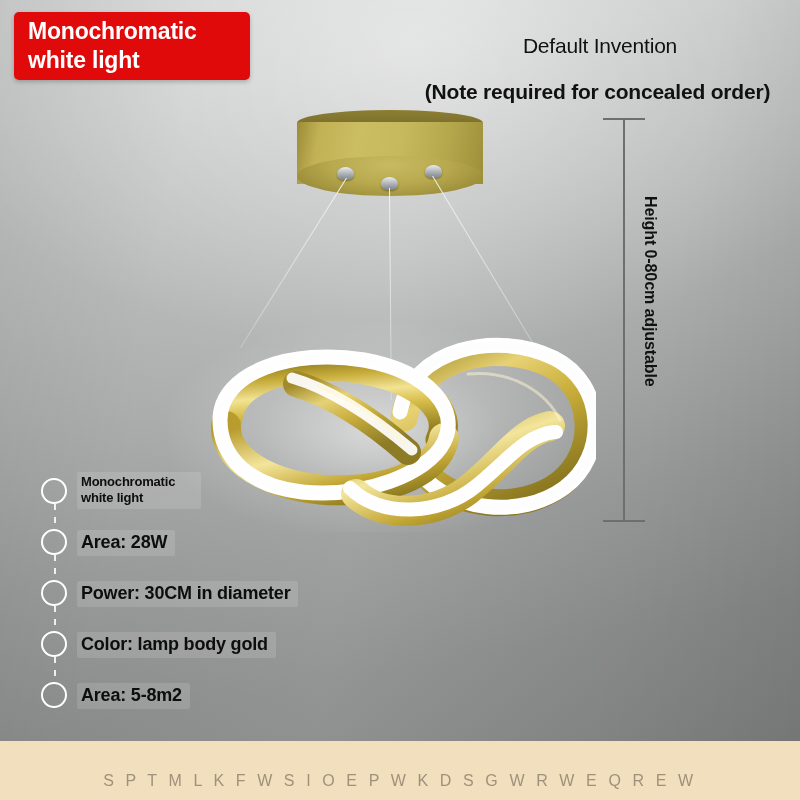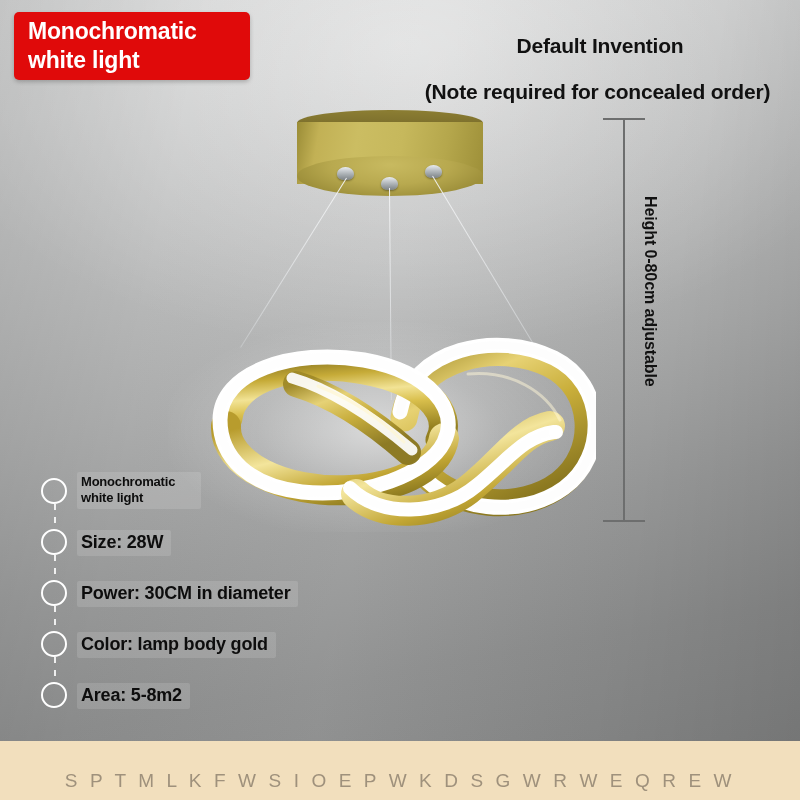--- a/index.html
+++ b/index.html
@@ -75,21 +75,21 @@
   }
 
   
   .heading {
     position: absolute;
     left: 400px; top: 34px;
     width: 400px;
     text-align: center;
     color: #111111;
     font-size: 21px;
-    font-weight: bold;
+    font-weight: normal;
     letter-spacing: -0.2px;
   }
   .subheading {
     position: absolute;
     left: 395px; top: 80px;
     width: 405px;
     text-align: center;
     color: #111111;
     font-size: 21px;
     font-weight: bold;
@@ -236,21 +236,21 @@
     position: absolute;
     left: 0; top: 741px;
     width: 800px; height: 59px;
     background: #f2dfbd;
     display: flex;
     align-items: center;
     justify-content: center;
   }
   .banner-text {
     color: #9f917c;
-    font-size: 19px;
+    font-size: 16px;
     letter-spacing: 3.6px;
     white-space: nowrap;
     margin-top: 20px;
   }
 </style>
 </head>
 <body>
 
 <div id="stage">
 
@@ -347,21 +347,21 @@
 
     <div class="bullet-row">
       <div class="bullet-dot"></div>
       <div class="bullet-link"></div>
       <div class="bullet-text small">Monochromatic white light</div>
     </div>
 
     <div class="bullet-row">
       <div class="bullet-dot"></div>
       <div class="bullet-link"></div>
-      <div class="bullet-text">Size: 28W</div>
+      <div class="bullet-text">Area: 28W</div>
     </div>
 
     <div class="bullet-row">
       <div class="bullet-dot"></div>
       <div class="bullet-link"></div>
       <div class="bullet-text">Power: 30CM in diameter</div>
     </div>
 
     <div class="bullet-row">
       <div class="bullet-dot"></div>

